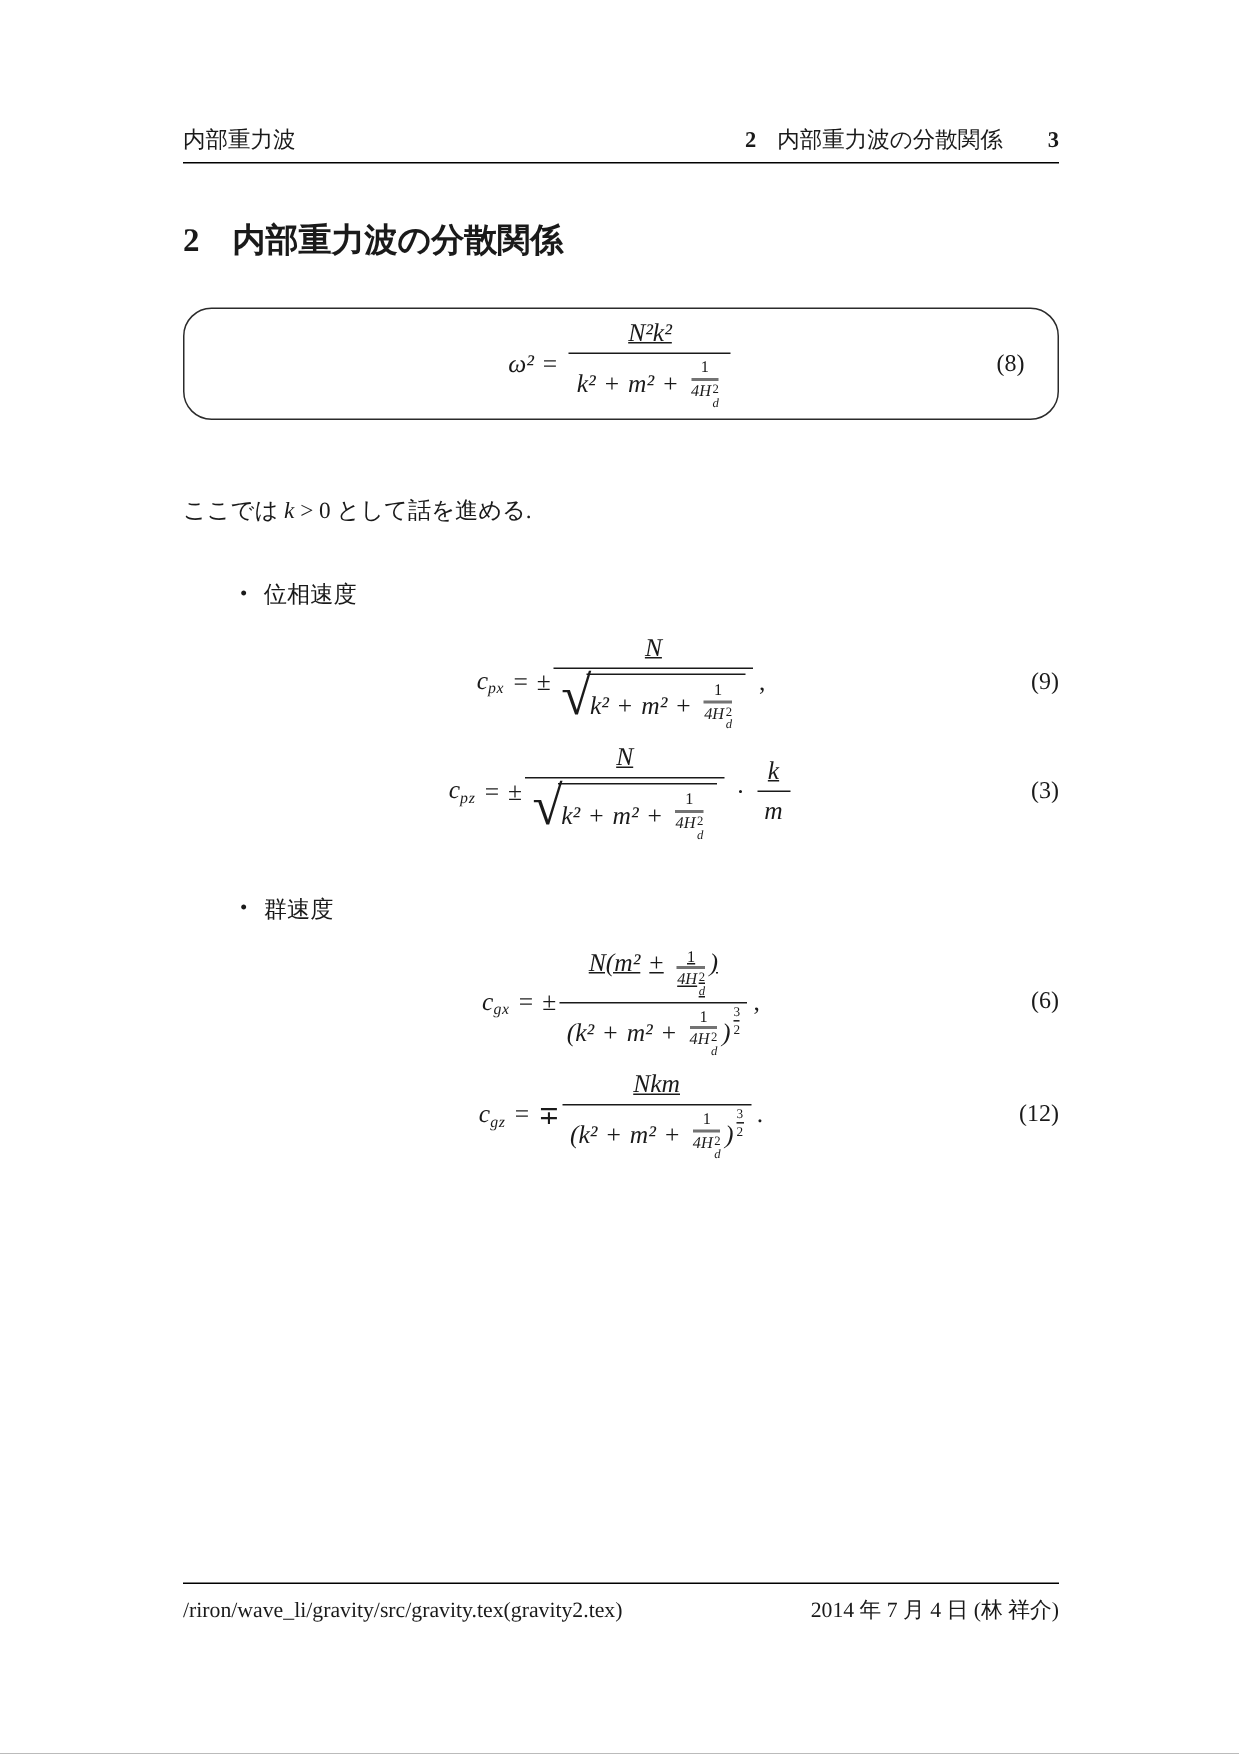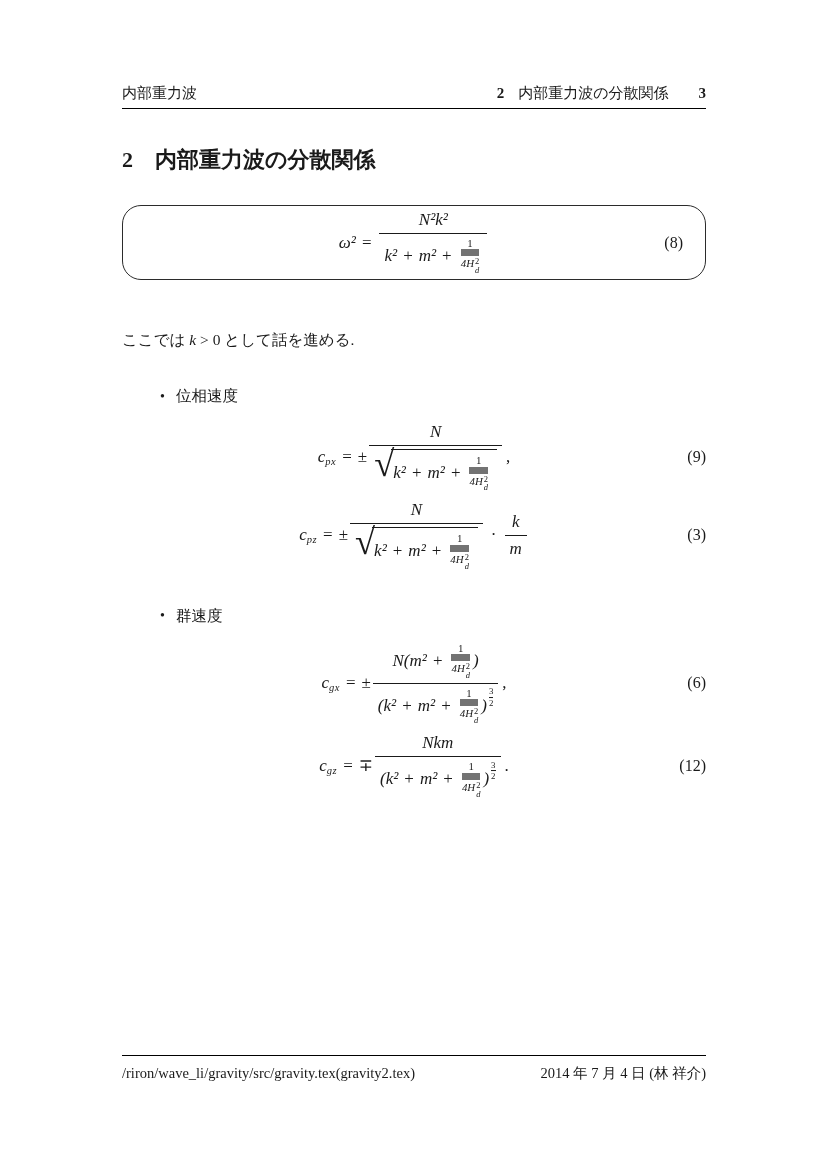--- a/index.html
+++ b/index.html
@@ -30,24 +30,24 @@
   .intro sub.msub { font-size:0.62em; vertical-align:-0.25em; }
   .fnmark { font-size:0.62em; vertical-align:0.55em; }
   .op-tight { margin:0 5px; }
 
   
   .eqrow { position:relative; display:flex; align-items:center; justify-content:center; font-size:17px; }
   .eqnum { position:absolute; right:0; top:50%; transform:translateY(-50%); font-style:normal; font-size:16px; }
   .op { margin:0 6px; }
   .lhs sub { font-size:0.62em; font-style:italic; vertical-align:-0.3em; letter-spacing:0.5px; }
   .frac { display:inline-flex; flex-direction:column; align-items:center; vertical-align:middle; margin:0 2px; }
-  .fnum { display:flex; align-items:center; justify-content:center; padding:0 5px 3px; }
+  .fnum { display:flex; justify-content:center; padding:0 5px 3px;text-decoration:underline; }
   .fden { display:flex; align-items:center; justify-content:center; border-top:1.2px solid #1a1a1a; padding:3px 5px 0; }
   .sfrac { display:inline-flex; flex-direction:column; align-items:center; font-size:0.64em; line-height:1.15; margin:0 3px; vertical-align:middle; }
-  .sfden { border-top:7px solid #737373; padding-top:1px; display:inline-flex; align-items:flex-start; }
+  .sfden { border-top:2px solid #737373; padding-top:1px; display:inline-flex; align-items:flex-start; }
   .stk { display:inline-flex; flex-direction:column; align-items:flex-start; font-size:0.78em; line-height:1.05; margin-left:1px; }
   .sqrt { display:inline-flex; align-items:flex-start; }
   .rad { font-size:2.15em; line-height:1; font-style:normal; font-weight:400; transform:translateY(-3px); }
   .radicand { border-top:1.3px solid #1a1a1a; display:inline-flex; align-items:center; padding:4px 6px 0 2px; margin-left:-3px; margin-top:0; }
   .supfrac { display:inline-flex; flex-direction:column; align-items:center; font-size:0.52em; line-height:1.1; transform:translateY(-0.9em); margin-left:2px; }
   .supfrac .sfb { border-top:1px solid #1a1a1a; padding-top:1px; }
   .tail { margin-left:2px; }
 
   
   .eqbox { margin-top:30px; height:75px; border:1.4px solid #2b2b2b; border-radius:19px; display:flex; align-items:center; }

